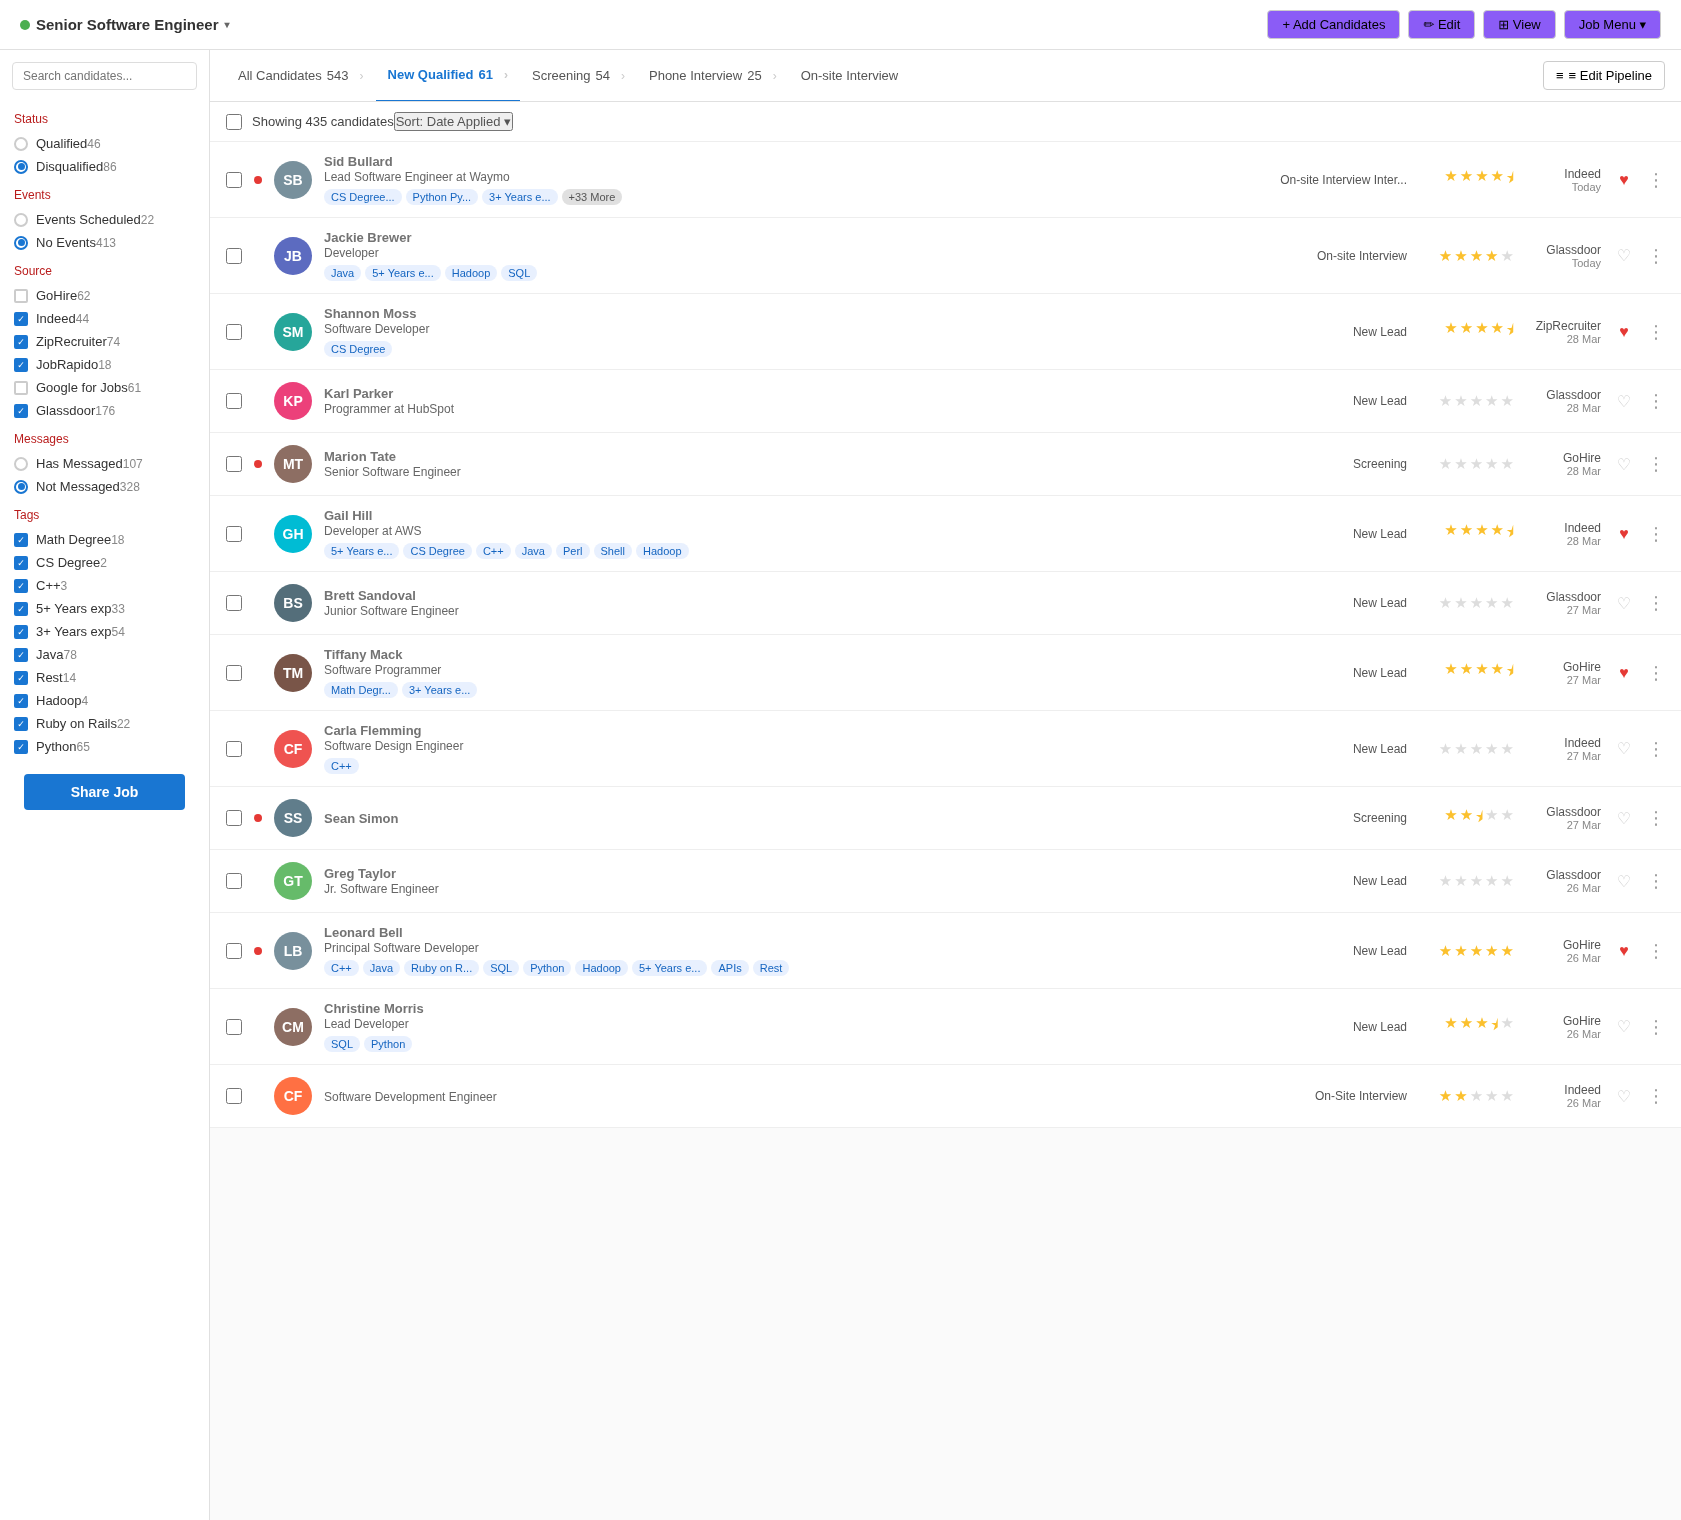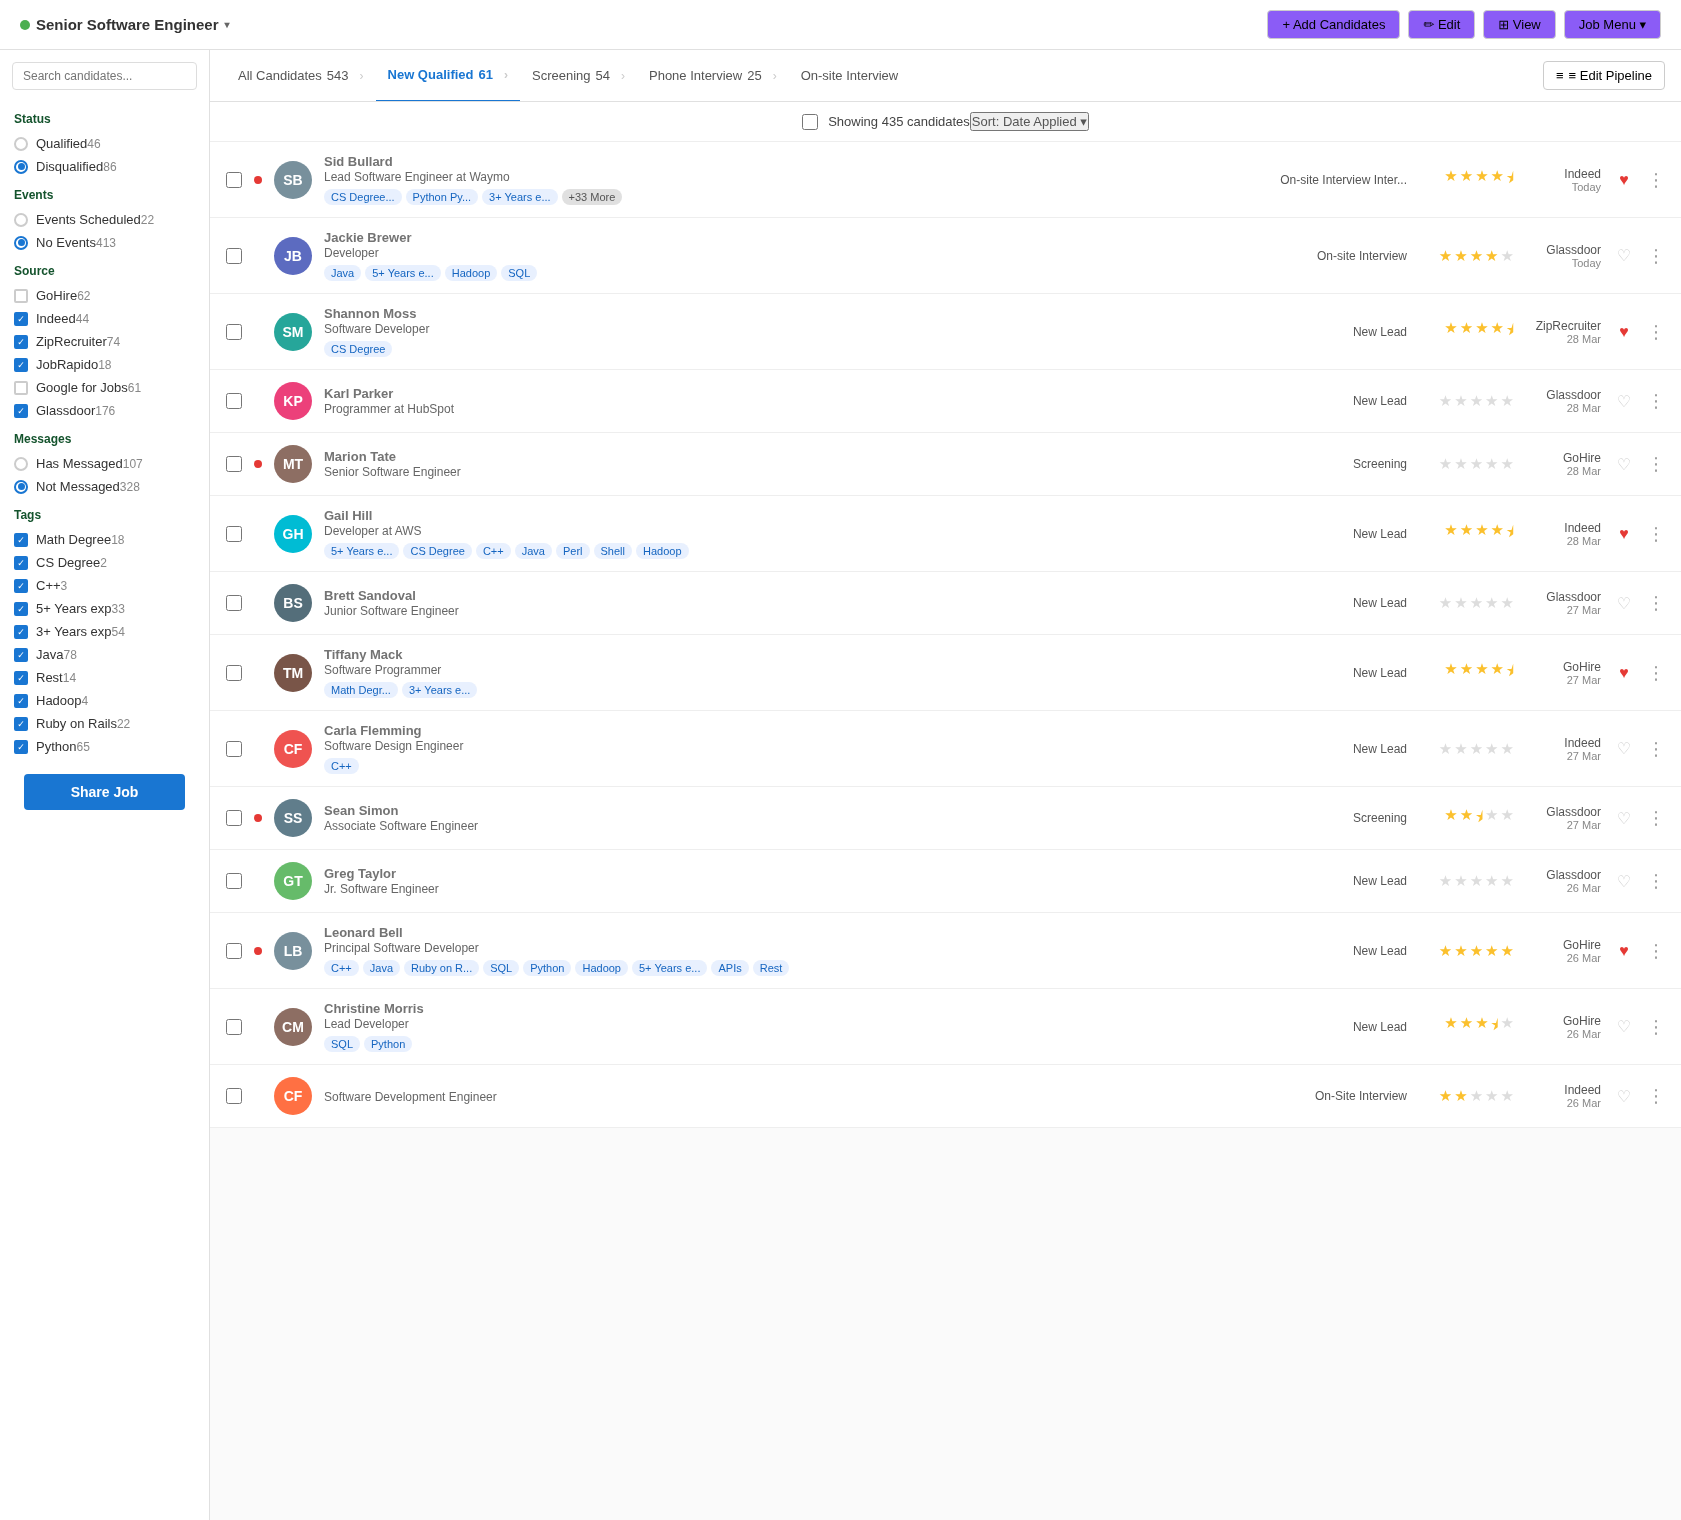--- a/index.html
+++ b/index.html
@@ -21,21 +21,21 @@
     
     .layout { display: flex; height: calc(100vh - 50px); }
 
     
     .sidebar {
       width: 210px; min-width: 210px; background: #fff; border-right: 1px solid #e0e0e0;
       overflow-y: auto; padding: 0 0 20px 0;
     }
     .search-box { padding: 12px 12px; }
     .search-input { width: 100%; padding: 6px 10px; border: 1px solid #ddd; border-radius: 4px; font-size: 12px; color: #999; }
-    .section-title { font-weight: 700; font-size: 12px; color: #14532d; padding: 10px 14px 6px; text-transform: none; }
+    .section-title { font-weight: 400; font-size: 12px; color: #b91c1c; padding: 10px 14px 6px; text-transform: none; }
     .filter-item { display: flex; align-items: center; justify-content: flex-start; padding: 4px 14px; cursor: pointer; }
     .filter-left { display: flex; align-items: center; gap: 8px; }
     .filter-count { font-size: 12px; color: #888; }
     .filter-label { font-size: 13px; }
     .radio-circle { width: 14px; height: 14px; border-radius: 50%; border: 2px solid #ccc; display: flex; align-items: center; justify-content: center; }
     .radio-circle.selected { border-color: #1976d2; }
     .radio-circle.selected::after { content: ''; width: 7px; height: 7px; background: #1976d2; border-radius: 50%; }
     .checkbox { width: 14px; height: 14px; border: 2px solid #ccc; border-radius: 2px; display: flex; align-items: center; justify-content: center; }
     .checkbox.checked { background: #1976d2; border-color: #1976d2; color: #fff; font-size: 9px; }
     .share-btn-wrap { padding: 16px 24px 0; }
@@ -51,21 +51,21 @@
       gap: 0; overflow-x: auto;
     }
     .pipeline-tab { display: flex; align-items: center; gap: 5px; padding: 0 12px; height: 52px; cursor: pointer; font-size: 13px; color: #555; white-space: nowrap; position: relative; }
     .pipeline-tab.active { color: #1976d2; border-bottom: 2px solid #1976d2; font-weight: 600; }
     .pipeline-tab .tab-count { font-size: 13px; color: inherit; }
     .pipeline-tab .tab-arrow { color: #ccc; font-size: 12px; margin-left: 6px; }
     .edit-pipeline-btn { margin-left: auto; display: flex; align-items: center; gap: 5px; padding: 6px 12px; border: 1px solid #ccc; border-radius: 4px; background: #fff; cursor: pointer; font-size: 13px; white-space: nowrap; }
 
     
     .candidate-list-area { flex: 1; overflow-y: auto; background: #fafafa; }
-    .list-header { display: flex; align-items: center; justify-content: center; padding: 10px 16px; background: #fff; border-bottom: 1px solid #eee; }
+    .list-header { display: flex; align-items: center; justify-content: flex-start; padding: 10px 16px; background: #fff; border-bottom: 1px solid #eee; }
     .showing-text { font-size: 13px; color: #444; }
     .sort-btn { font-size: 13px; color: #555; cursor: pointer; display: flex; align-items: center; gap: 4px; }
 
     
     .candidate-row {
       display: flex; align-items: center; background: #fff; border-bottom: 1px solid #eee;
       padding: 12px 16px; gap: 12px; cursor: pointer;
     }
     .row-checkbox { width: 16px; height: 16px; border: 1px solid #ccc; border-radius: 2px; flex-shrink: 0; }
     .dot-indicator { width: 8px; height: 8px; border-radius: 50%; flex-shrink: 0; }
@@ -574,21 +574,20 @@
     </div>
     <span class="action-heart heart-empty">♡</span>
     <span class="more-btn">⋮</span>
   </div>
           <div class="candidate-row">
     <input type="checkbox" class="row-checkbox" style="">
     <div class="dot-indicator dot-red"></div>
     <div class="avatar" style="background:#607d8b">SS</div>
     <div class="candidate-info">
       <div class="candidate-name">Sean Simon</div>
-      <div class="candidate-title">Associate Software Engineer</div>
 
     </div>
     <div class="stage-label">Screening</div>
     <div class="stars">
               <span class="star-full">★</span>
               <span class="star-full">★</span>
               <span class="star-half">⯨</span>
               <span class="star-empty">★</span>
               <span class="star-empty">★</span>
             </div>

